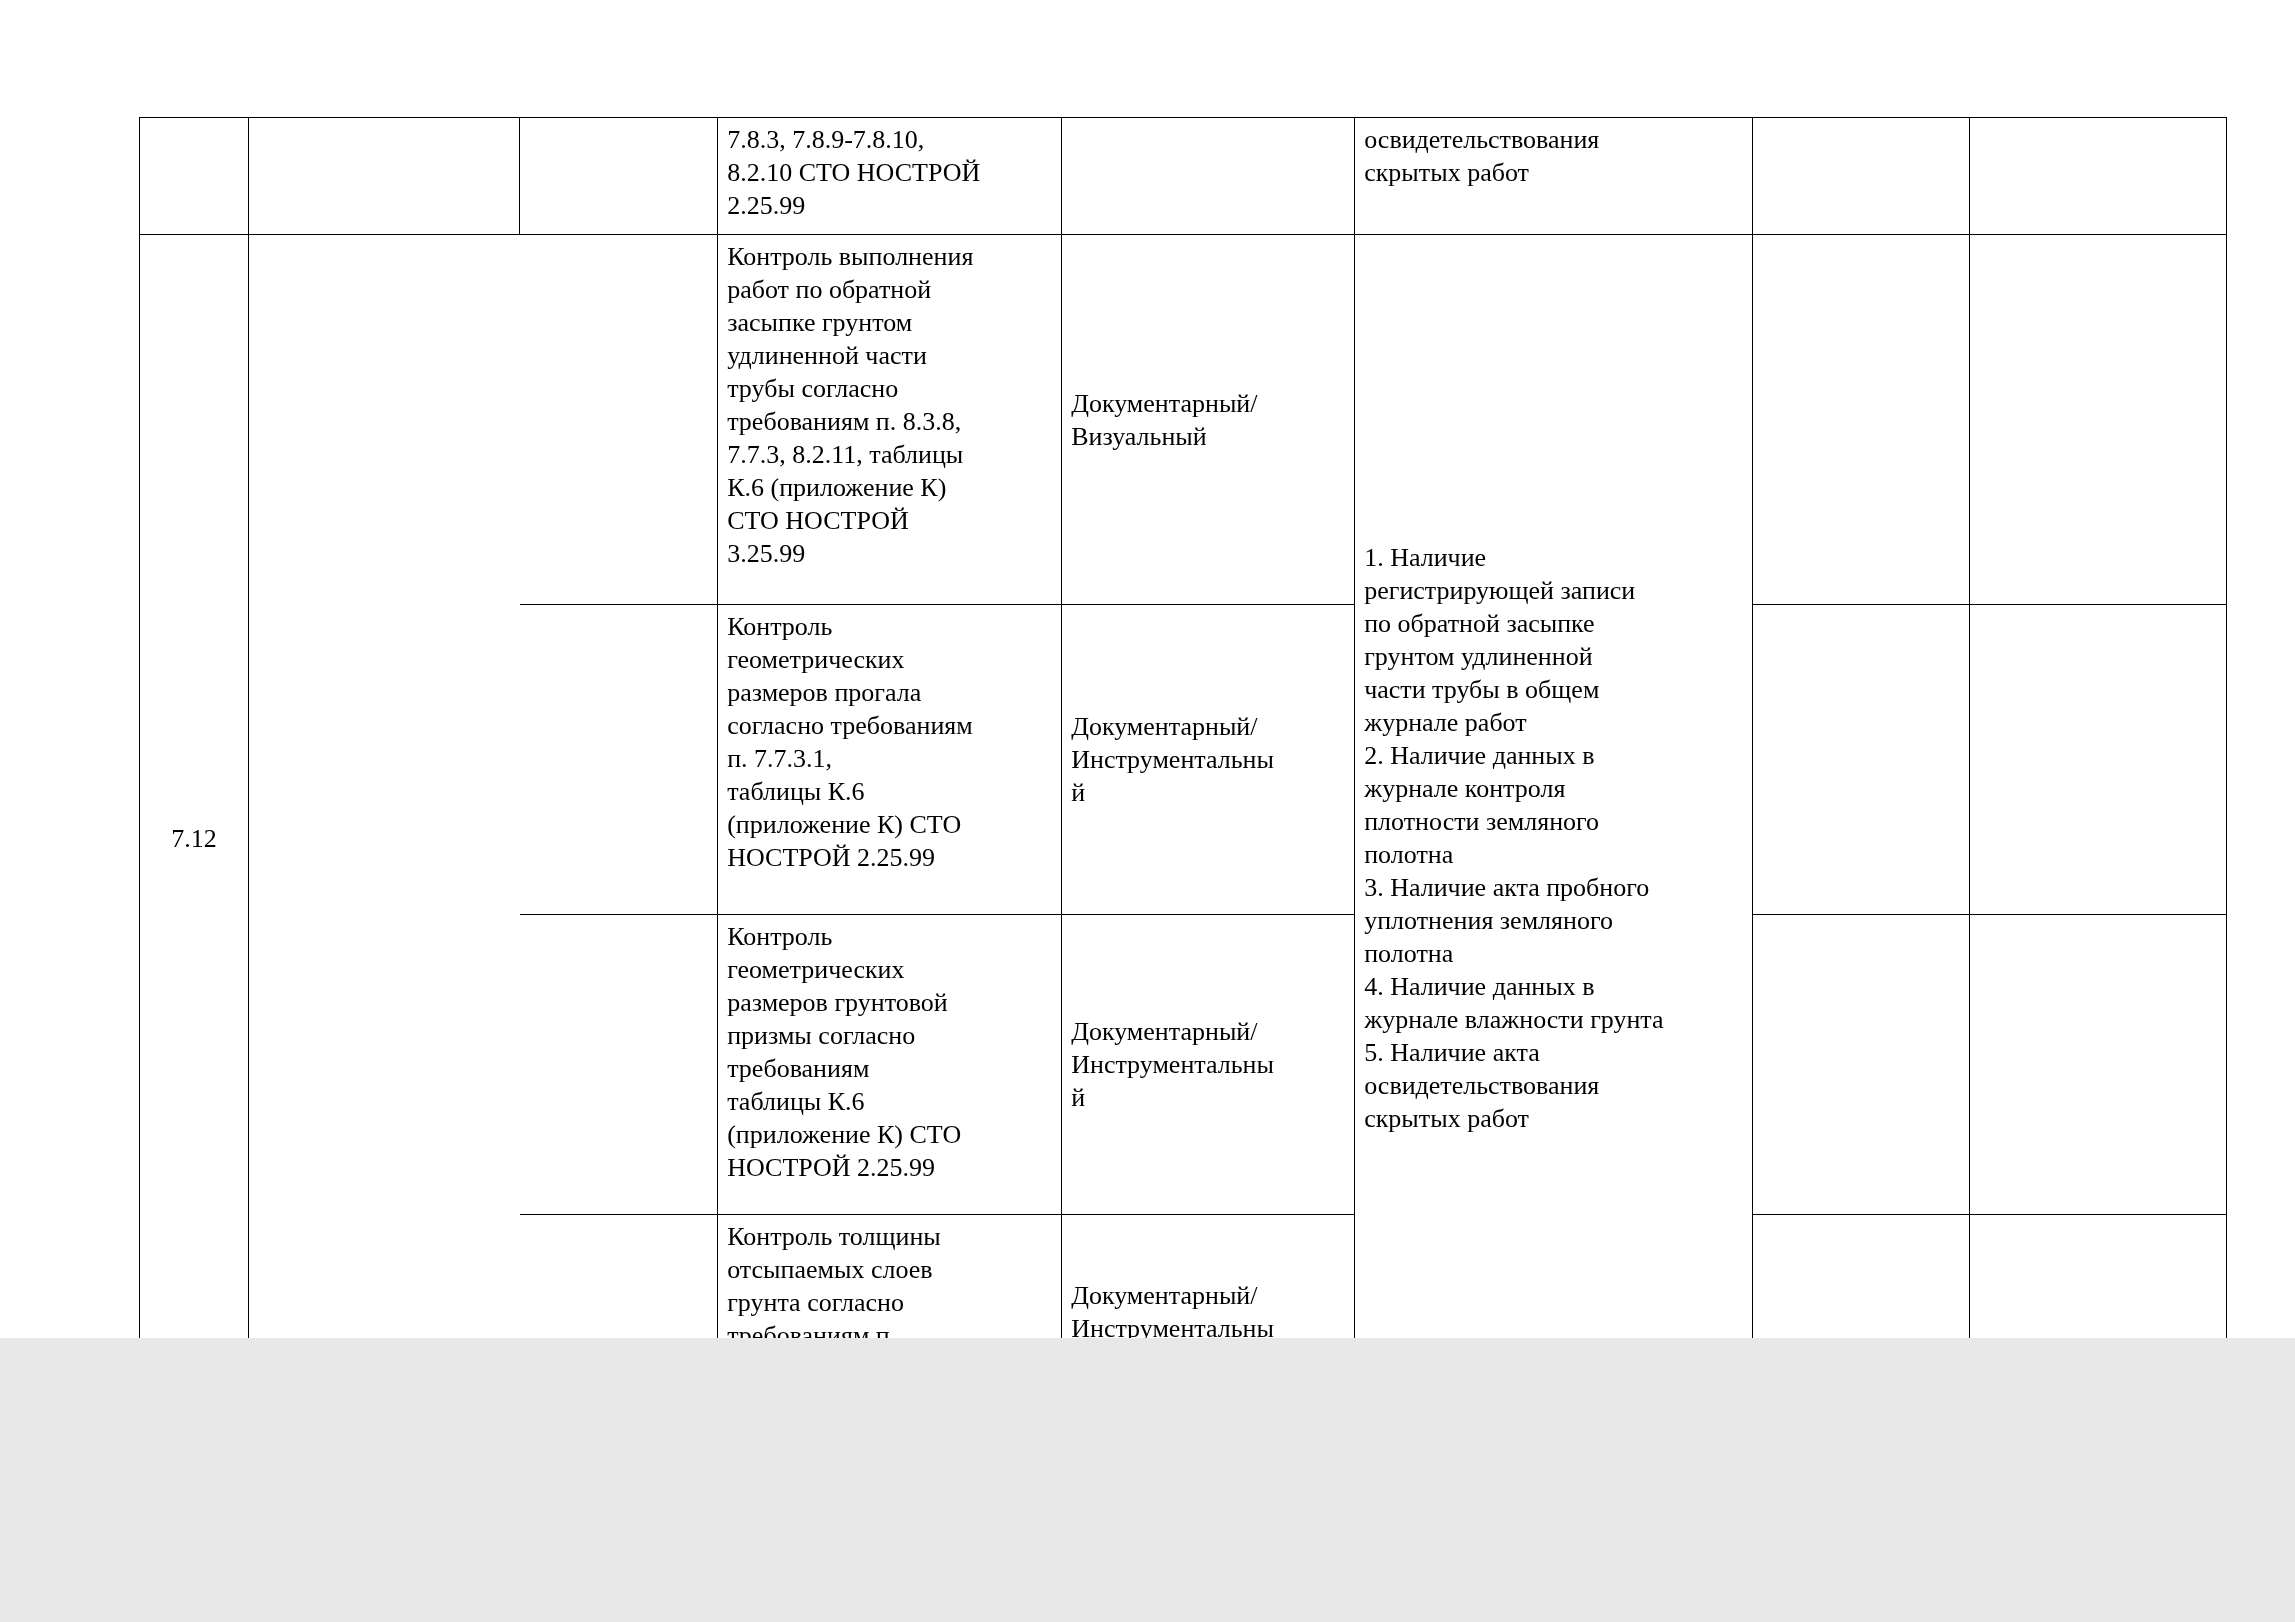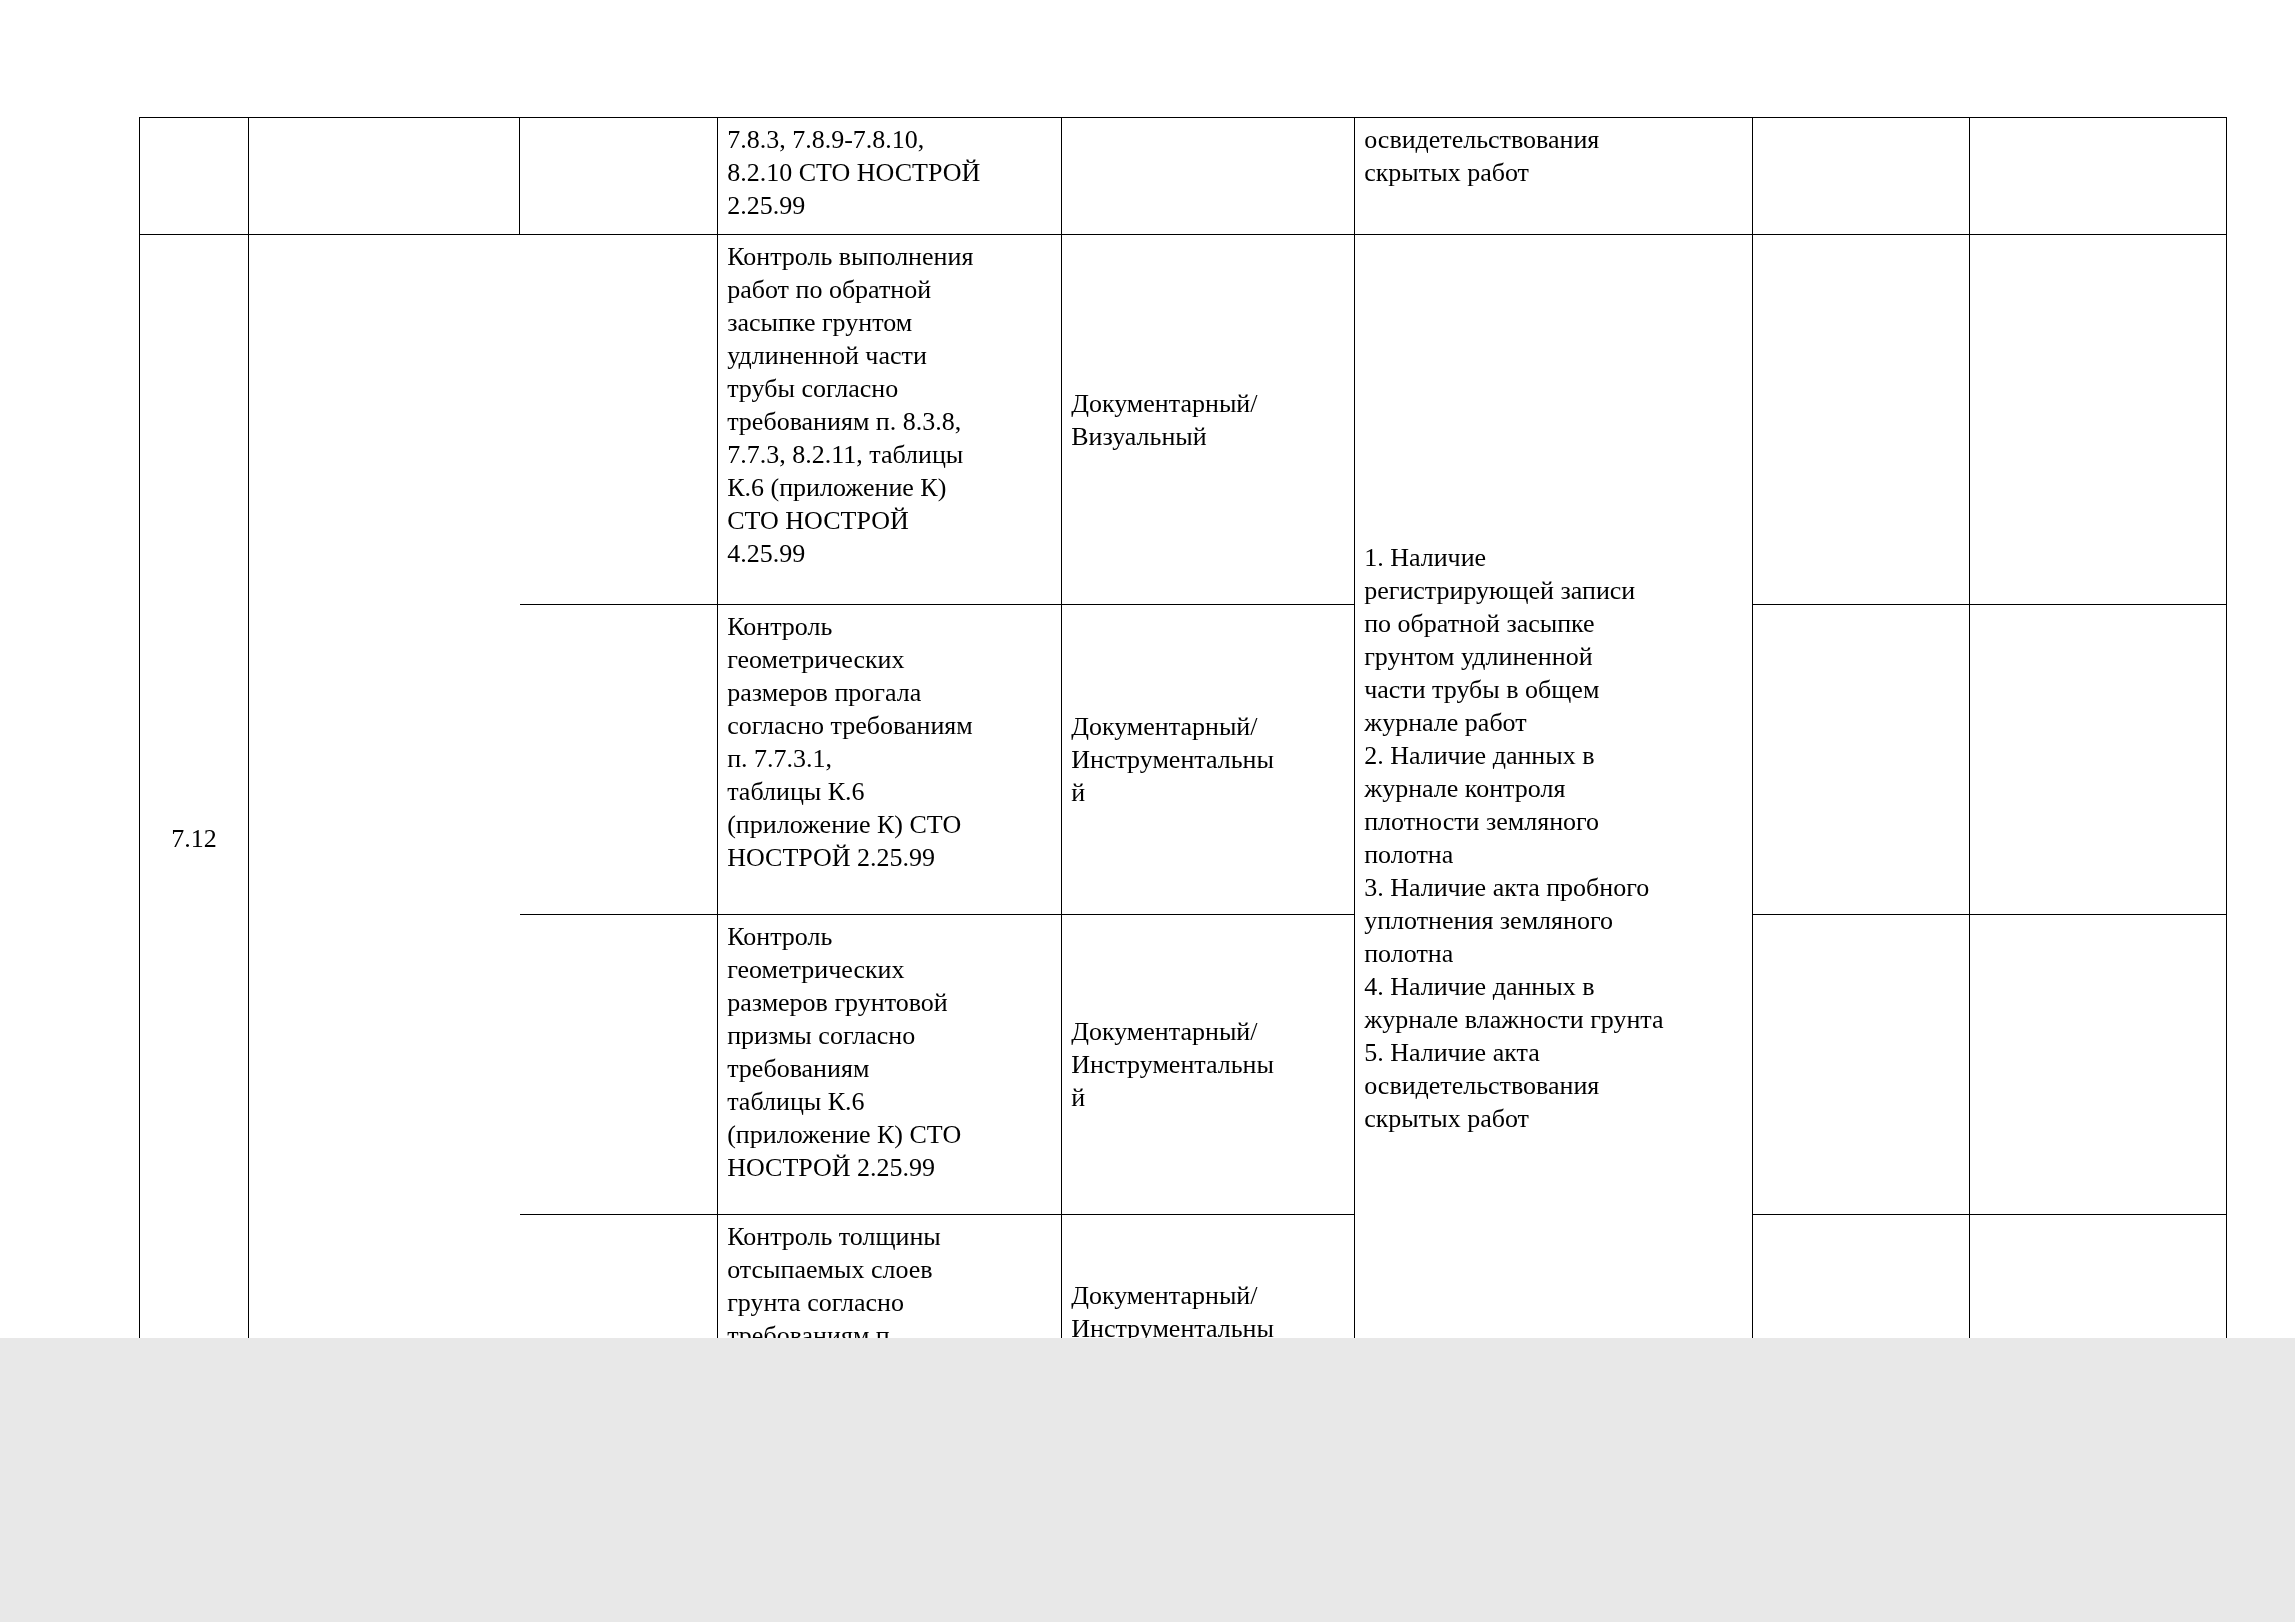--- a/index.html
+++ b/index.html
@@ -68,21 +68,21 @@
 
     <div class="cell" style="grid-row:2;grid-column:4">Контроль выполнения
 работ по обратной
 засыпке грунтом
 удлиненной части
 трубы согласно
 требованиям п. 8.3.8,
 7.7.3, 8.2.11, таблицы
 К.6 (приложение К)
 СТО НОСТРОЙ
-4.25.99</div>
+3.25.99</div>
     <div class="cell" style="grid-row:3;grid-column:4">Контроль
 геометрических
 размеров прогала
 согласно требованиям
 п. 7.7.3.1,
 таблицы К.6
 (приложение К) СТО
 НОСТРОЙ 2.25.99</div>
     <div class="cell" style="grid-row:4;grid-column:4">Контроль
 геометрических

